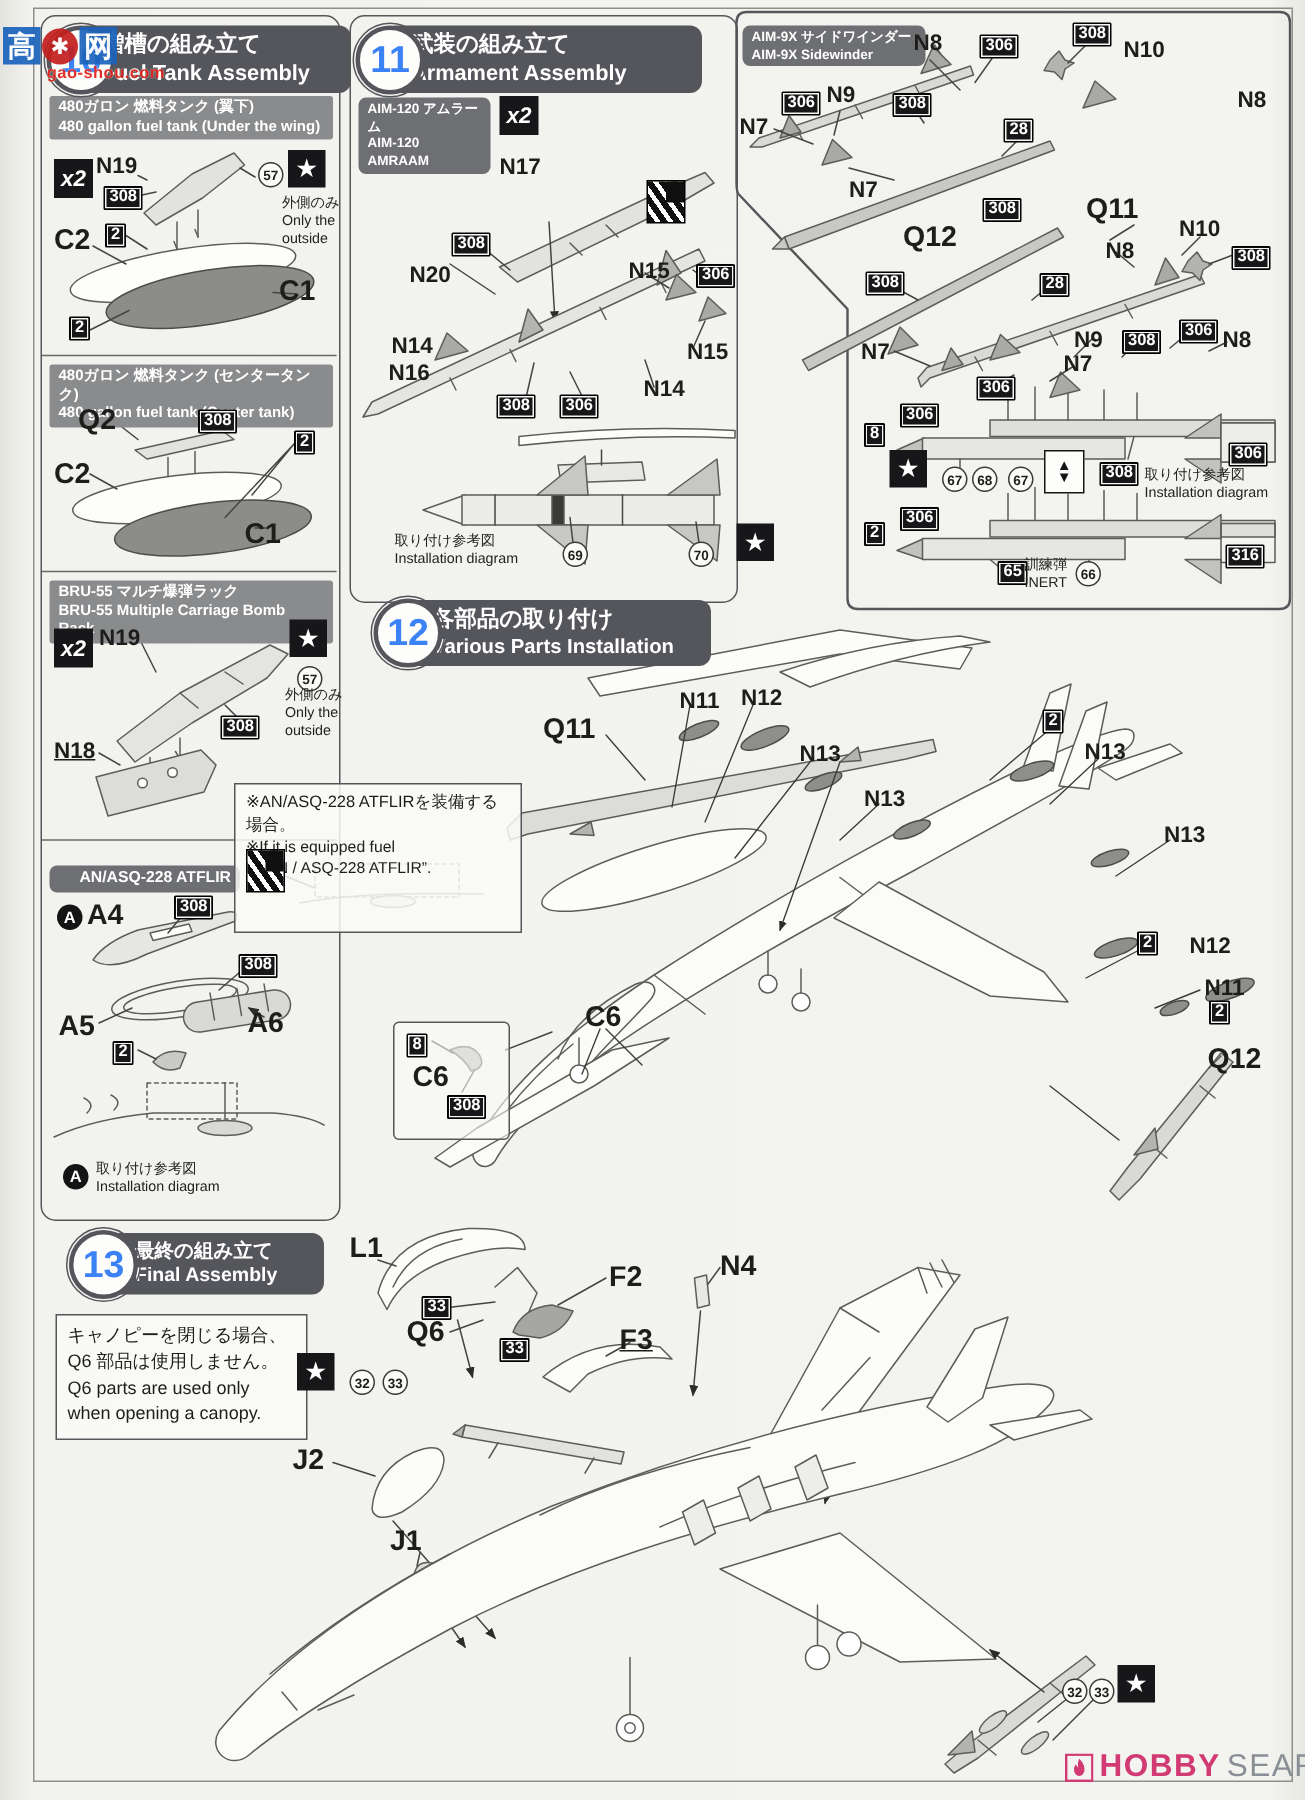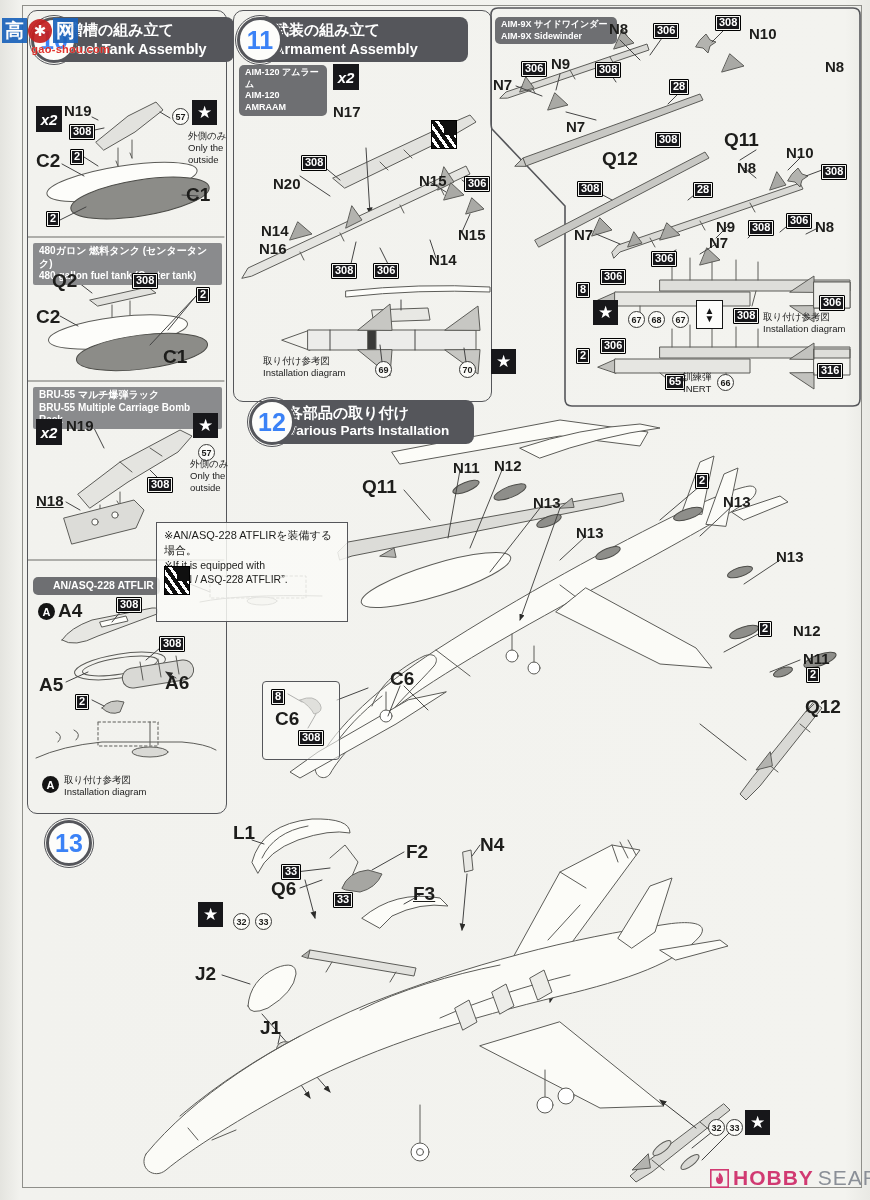--- a/index.html
+++ b/index.html
@@ -283,22 +283,30 @@
     <span class="en">Armament Assembly</span>
   </div>
   <div class="step-circle" style="left:237px;top:17px;">11</div>
 
   <div class="step-title" style="left:270px;top:400px;width:178px;">
     <span class="ja">各部品の取り付け</span>
     <span class="en" style="font-size:13.5px">Various Parts Installation</span>
   </div>
   <div class="step-circle" style="left:249px;top:399px;">12</div>
 
+  <div class="step-title" style="left:68px;top:822px;width:118px;padding-left:22px;">
+    <span class="ja" style="font-size:13px">最終の組み立て</span>
+    <span class="en" style="font-size:13px">Final Assembly</span>
+  </div>
   <div class="step-circle" style="left:46px;top:820px;">13</div>
 
+  <div class="bar" style="left:33px;top:64px;width:177px;">
+    <span>480ガロン 燃料タンク (翼下)</span><br>
+    <span>480 gallon fuel tank (Under the wing)</span>
+  </div>
   <div class="bar" style="left:33px;top:243px;width:177px;">
     <span>480ガロン 燃料タンク (センタータンク)</span><br>
     <span>480 gallon fuel tank (Center tank)</span>
   </div>
   <div class="bar" style="left:33px;top:387px;width:177px;">
     <span>BRU-55 マルチ爆弾ラック</span><br>
     <span>BRU-55 Multiple Carriage Bomb Rack</span>
   </div>
   <div class="wbadge" style="left:33px;top:577px;font-size:10.5px;padding-left:20px;">AN/ASQ-228 ATFLIR</div>
 
@@ -307,25 +315,31 @@
     <span>AIM-120 AMRAAM</span>
   </div>
   <div class="lbl x2" style="left:333px;top:64px;position:absolute;">x2</div>
   <div class="wbadge" style="left:495px;top:17px;width:110px;">
     <span>AIM-9X サイドワインダー</span><br>
     <span>AIM-9X Sidewinder</span>
   </div>
 
   <div class="notebox" style="left:156px;top:522px;width:176px;height:88px;">
     <span class="jl">※AN/ASQ-228 ATFLIRを装備する場合。</span><br>
-    <span>※If it is equipped with</span><br>
+    <span>※If it is equipped fuel</span><br>
     <span style="padding-left:10px;">“AN / ASQ-228 ATFLIR”.</span>
   </div>
   <div class="lbl glue" style="left:164px;top:566px;"></div>
 
+  <div id="canopy-note" class="notebox" style="left:37px;top:876px;width:152px;height:72px;">
+    <span>キャノピーを閉じる場合、</span><br>
+    <span>Q6 部品は使用しません。</span><br>
+    <span>Q6 parts are used only</span><br>
+    <span>when opening a canopy.</span>
+  </div>
 
   <div class="insetbox" style="left:262px;top:681px;width:76px;height:77px;"></div>
 
   <div id="labels">
       <div class="lbl x2" style="left: 36px; top: 106px;">x2</div>
       <div class="lbl p" style="left: 64px; top: 102px;">N19</div>
       <div class="lbl b" style="left: 69px; top: 124px;">308</div>
       <div class="lbl c" style="left: 172px; top: 108px;">57</div>
       <div class="lbl st" style="left: 192px; top: 100px;"></div>
       <div class="lbl t" style="left: 188px; top: 130px;">外側のみ

